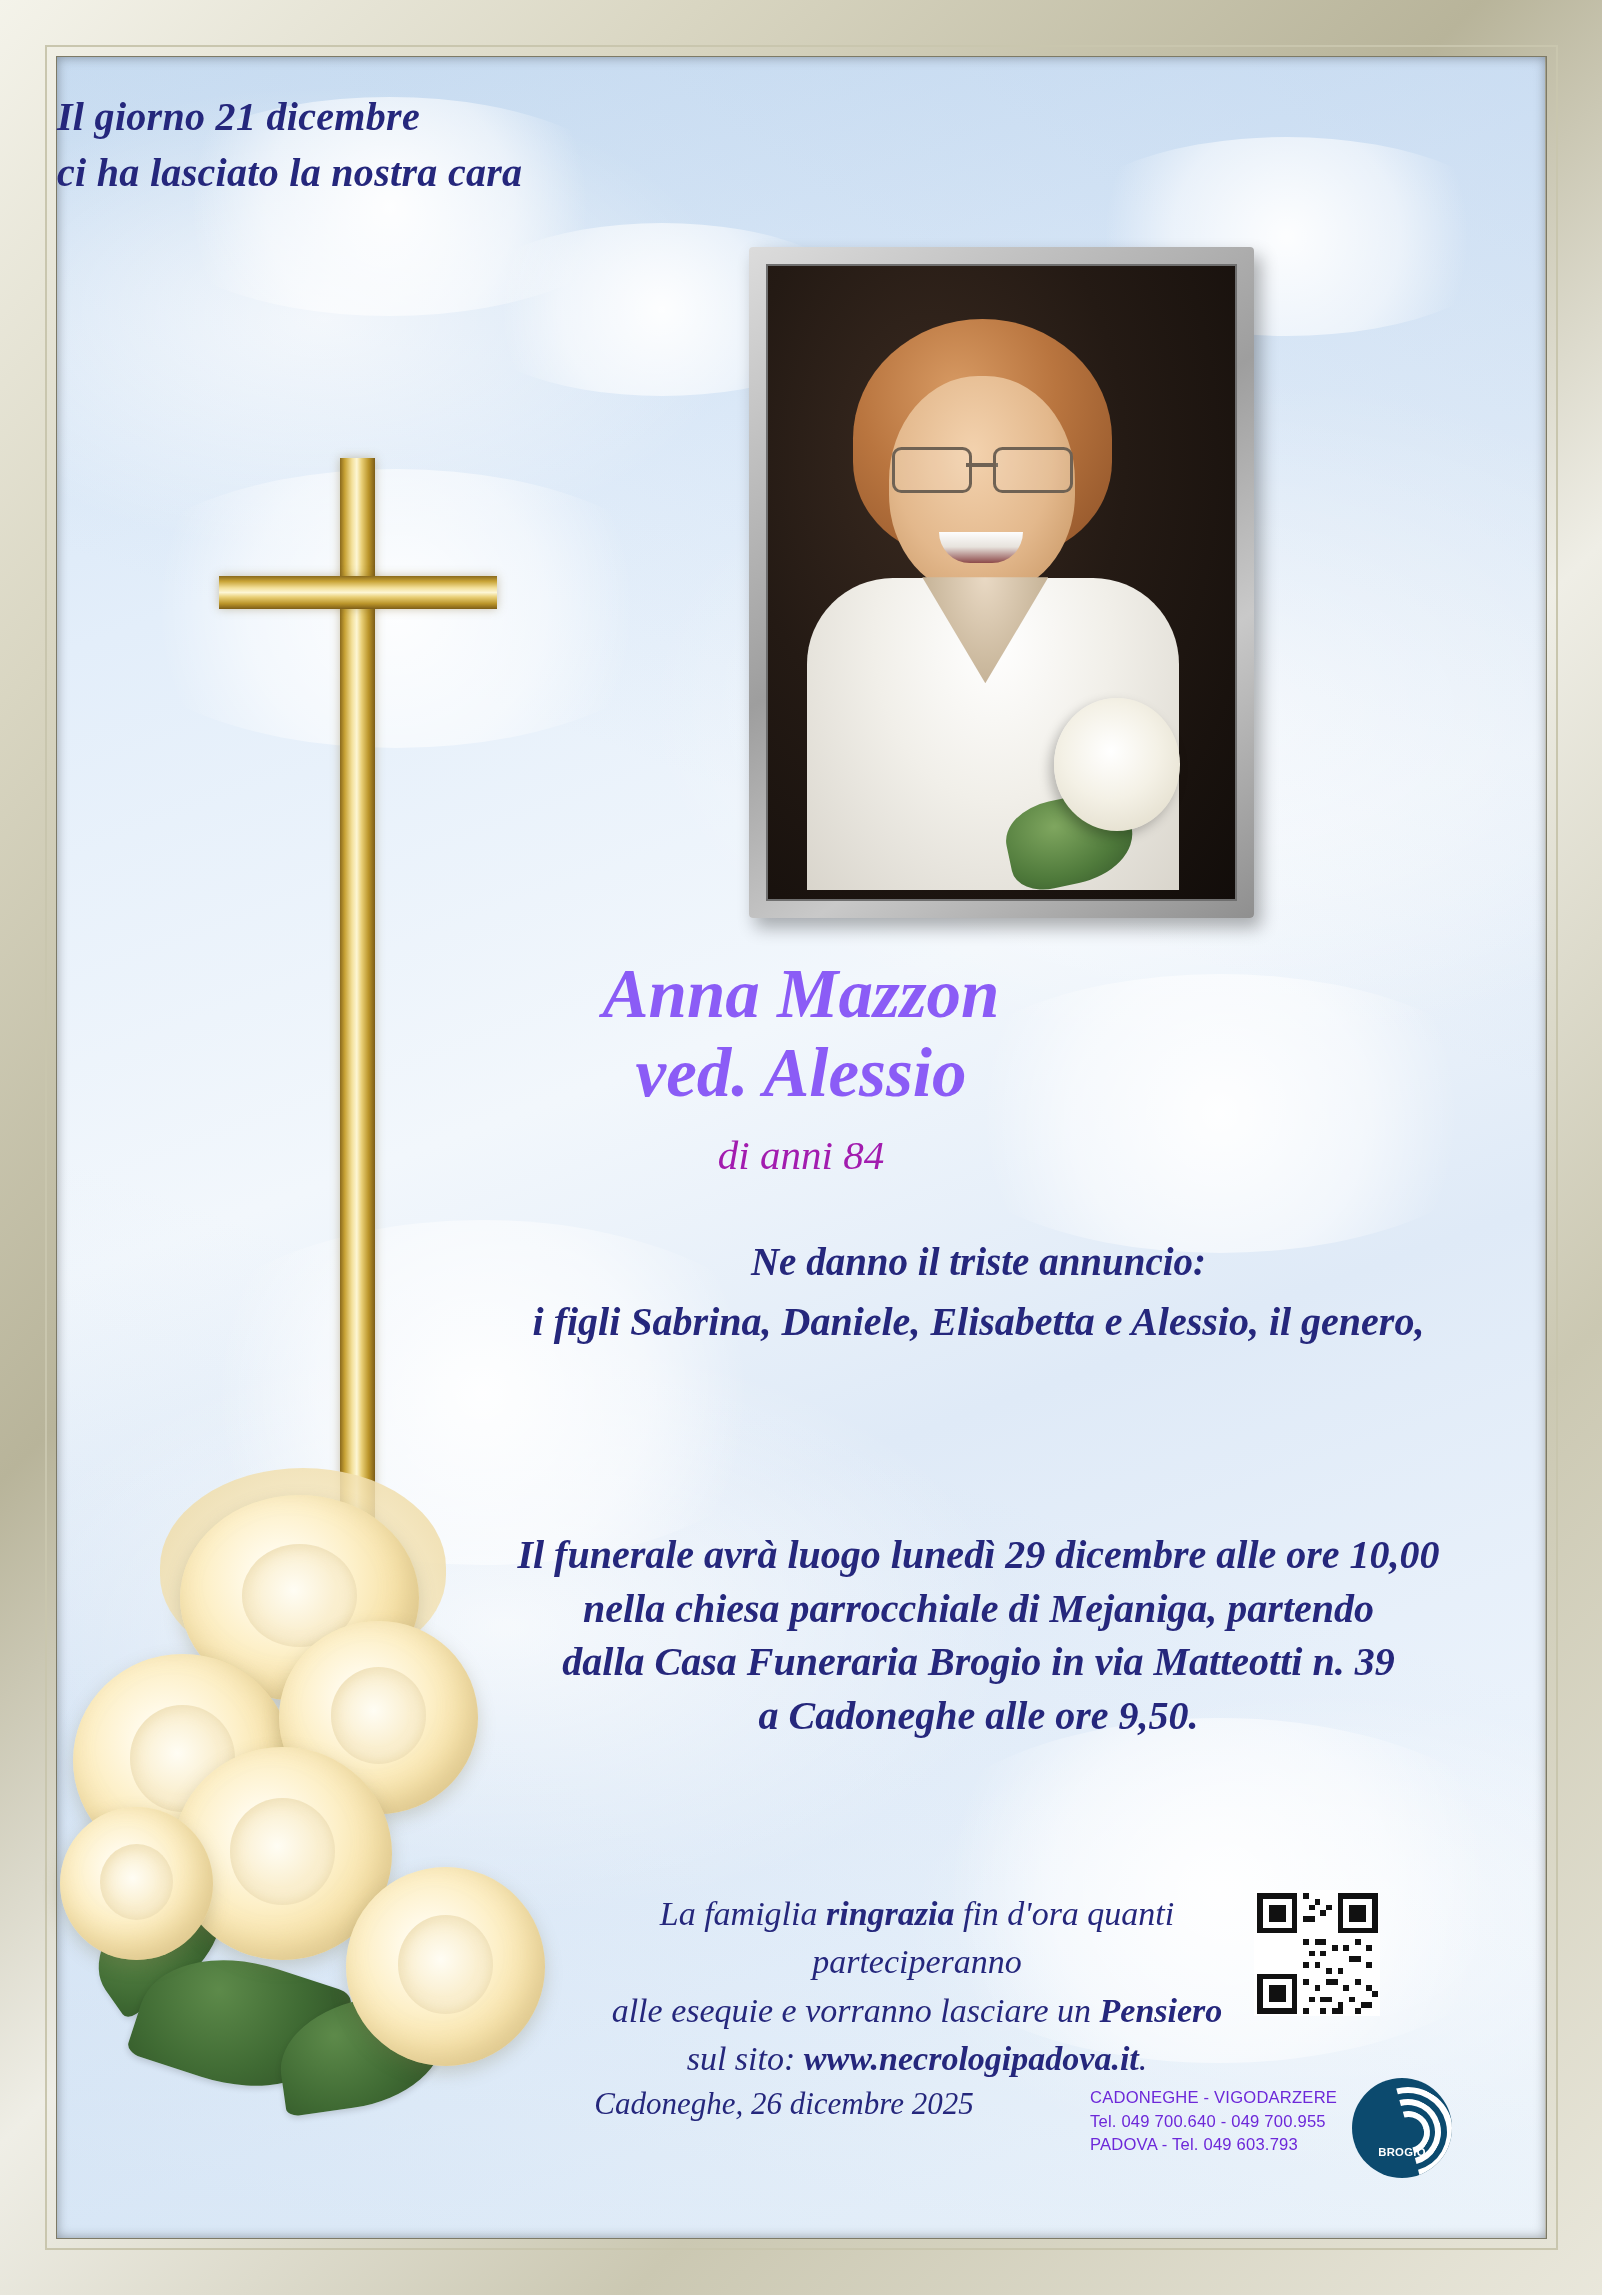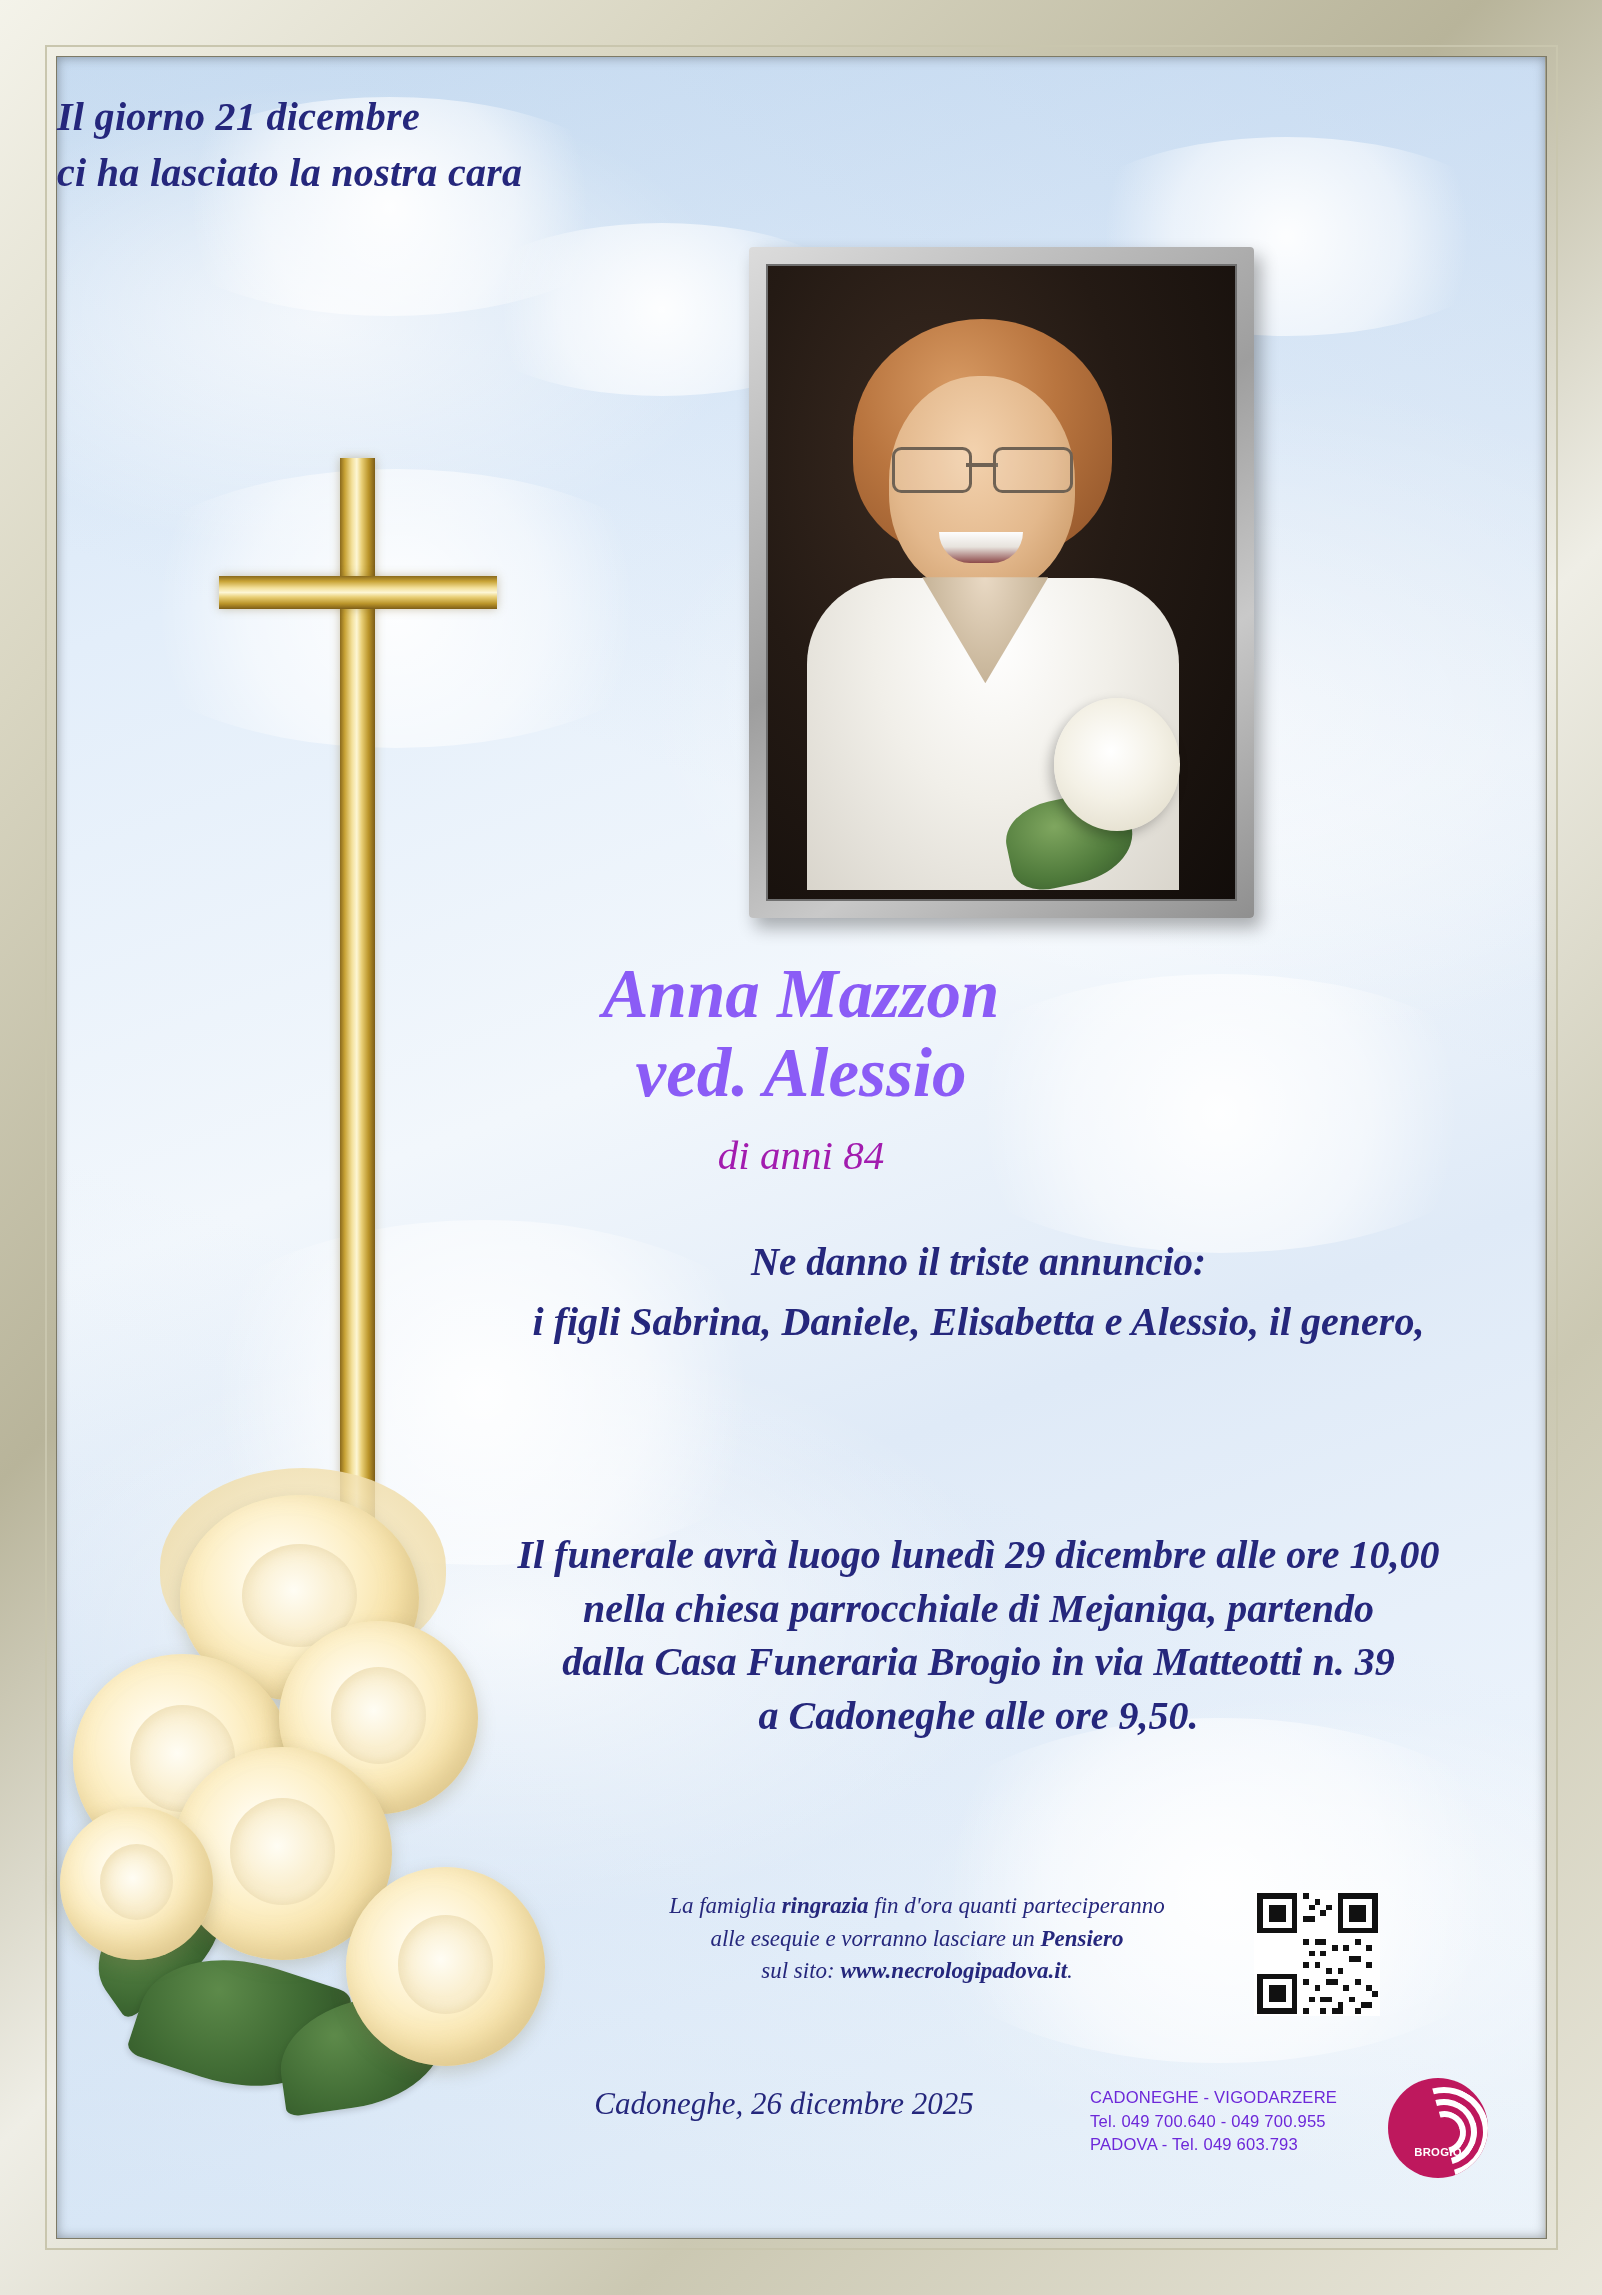--- a/index.html
+++ b/index.html
@@ -274,21 +274,21 @@
   #children { top: 1296px; font-size: 40px; line-height: 1.32; }
   #funeral  { top: 1528px; font-size: 40px; line-height: 1.34; }
 
   .thanks {
     position: absolute;
     left: 585px; top: 1890px;
     width: 664px;
     text-align: center;
     color: #25277c;
     font-style: italic;
-    font-size: 23px;
+    font-size: 34px;
     line-height: 1.42;
   }
   .thanks b { font-weight: bold; }
 
   .place-date {
     position: absolute;
     left: 518px; top: 2086px;
     width: 532px;
     text-align: center;
     color: #25277c;
@@ -313,24 +313,24 @@
     left: 1090px; top: 2086px;
     width: 279px;
     color: #6d28d9;
     font-family: "Liberation Sans", sans-serif;
     font-size: 16.6px;
     line-height: 1.42;
     letter-spacing: 0.2px;
   }
   .logo {
     position: absolute;
-    left: 1388px; top: 2078px;
+    left: 1352px; top: 2078px;
     width: 100px; height: 100px;
     border-radius: 50%;
-    background: #be185d;
+    background: #0c4a6e;
     overflow: hidden;
   }
   .logo .arc {
     position: absolute;
     border: 6px solid #ffffff;
     border-radius: 50%;
     border-left-color: transparent;
     border-bottom-color: transparent;
   }
   .logo .a1 { left: 10.6px; top: 9.3px; width: 78px; height: 78px; transform: rotate(30deg); }

